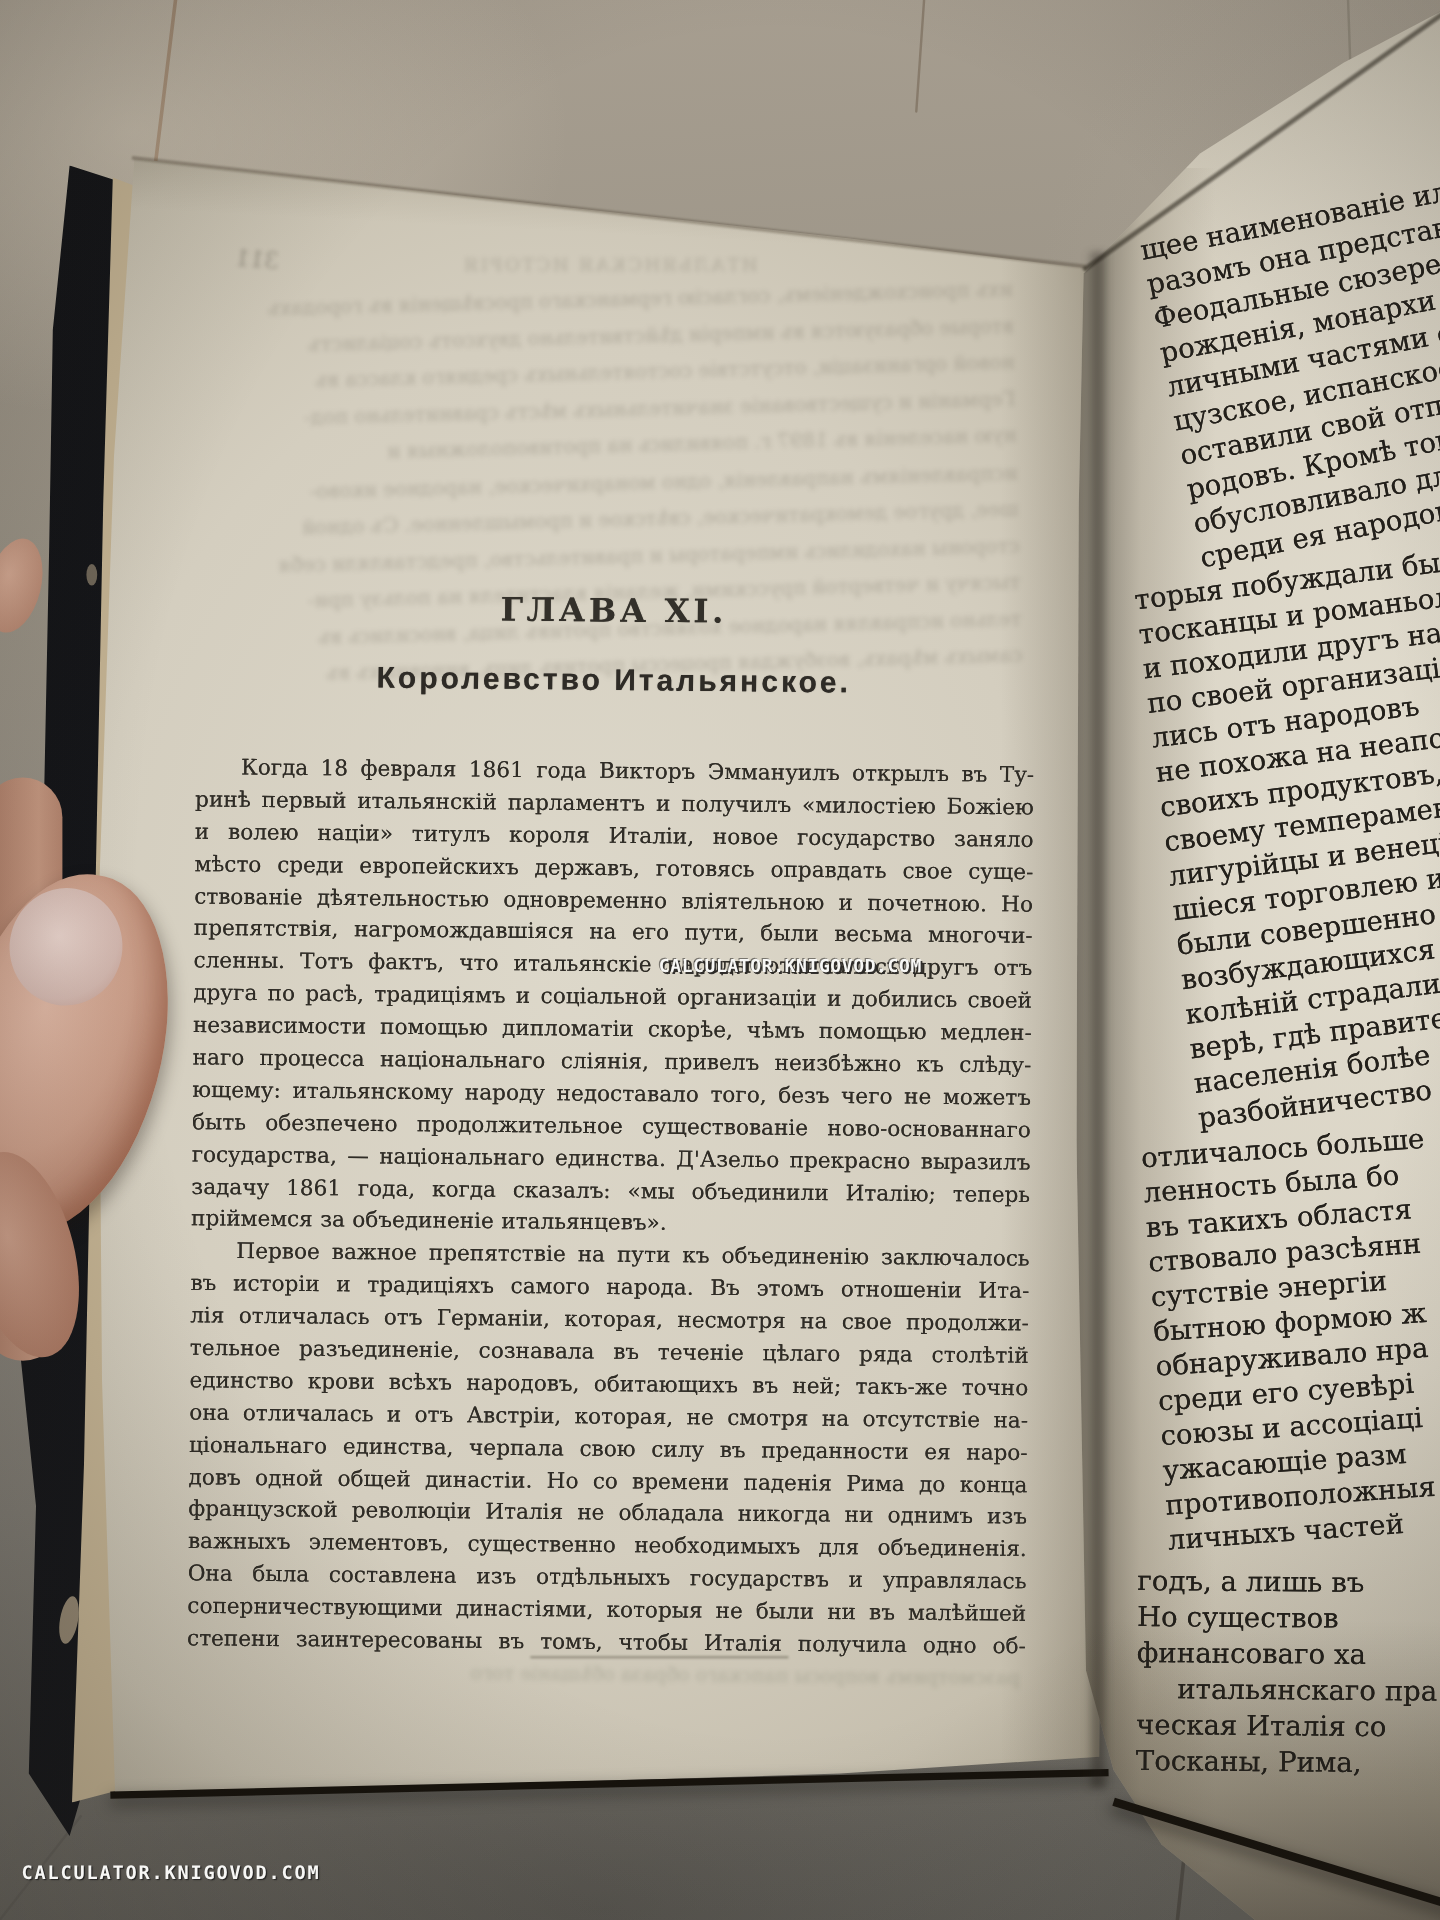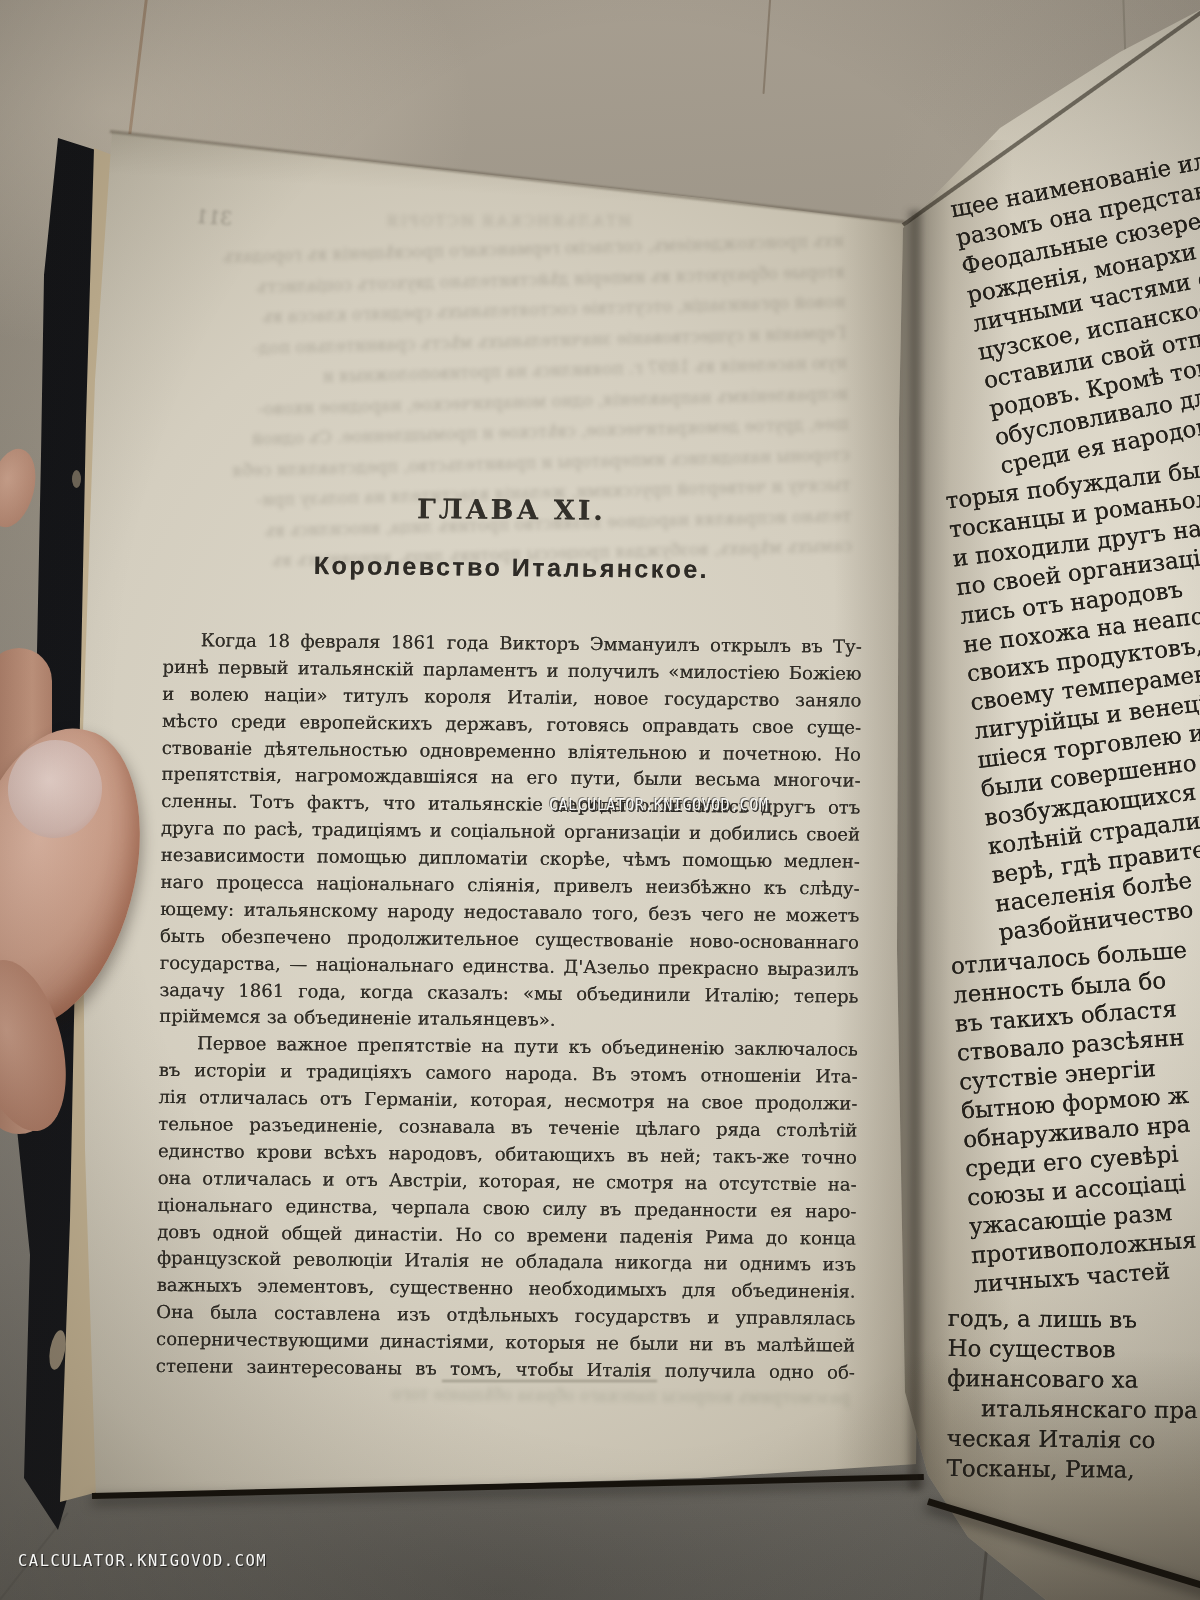--- a/index.html
+++ b/index.html
@@ -104,21 +104,21 @@
     transform:rotate(12deg);
     background:radial-gradient(ellipse at 38% 38%,#dcb5a2 0%,#c99d88 45%,#ad7a64 78%,#955f4c 100%);
     box-shadow:inset -8px -10px 20px rgba(122,62,40,.35),4px 6px 14px rgba(30,20,14,.35);}
   .thumb-nail{left:8px;top:740px;width:94px;height:98px;border-radius:50%;transform:rotate(9deg);
     background:radial-gradient(ellipse at 42% 42%,#e6d2cb,#d0b6ae 65%,#ba9184);opacity:.96;}
   .finger-lower{left:-24px;top:958px;width:86px;height:175px;border-radius:50%;
     transform:rotate(-14deg);background:radial-gradient(ellipse at 40% 40%,#c99d88,#ab7862 80%);}
   
   .vignette{inset:0;z-index:45;pointer-events:none;
     background:radial-gradient(ellipse at 54% 46%,transparent 58%,rgba(26,23,18,.26) 100%);}
-  .wm{font-family:"DejaVu Sans Mono",monospace;font-weight:normal;color:#f7f7f5;z-index:60;}
+  .wm{font-family:"DejaVu Sans Mono",monospace;font-weight:bold;color:#f7f7f5;z-index:60;}
   .wm-center{left:549px;top:796px;font-size:15px;letter-spacing:.5px;
     text-shadow:1.5px 1.5px 0 rgba(42,40,38,.95),-1px -1px 0 rgba(42,40,38,.55);}
   .wm-bottom{left:18px;top:1552px;font-size:15.5px;letter-spacing:1.5px;
     text-shadow:1px 1px 1px rgba(20,20,20,.8);}
 </style>
 </head>
 <body>
 
 <div class="abs wall"></div>
 <div class="abs crack crack1"></div>

